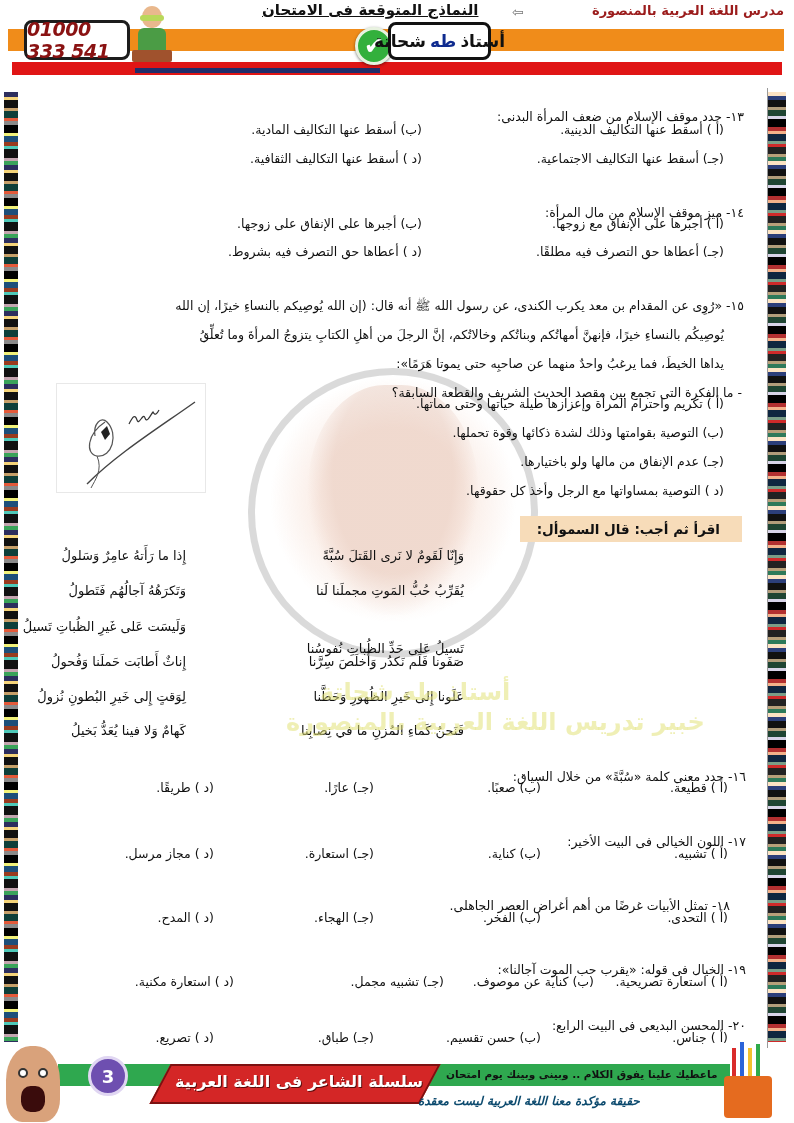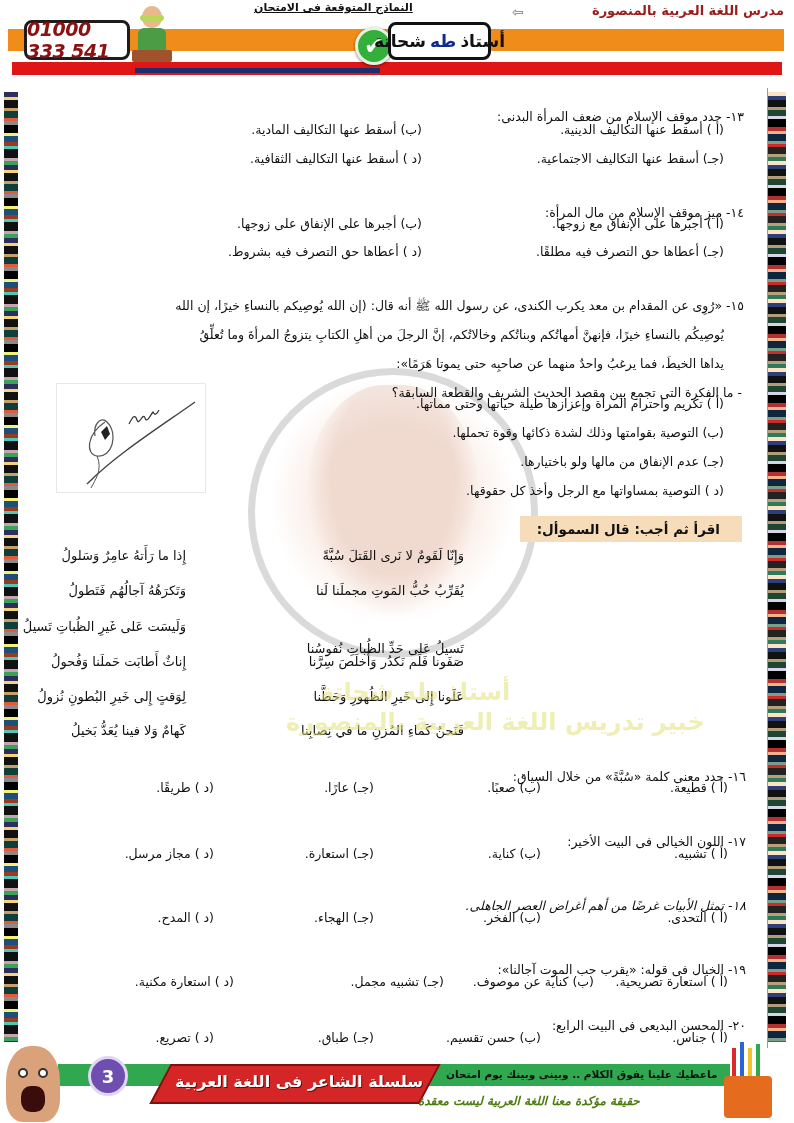--- a/index.html
+++ b/index.html
@@ -2,21 +2,21 @@
 <html><head>
 <meta charset="utf-8">
 <style>
   * { box-sizing: border-box; margin: 0; padding: 0; }
   html, body { width: 794px; height: 1123px; background: #ffffff; overflow: hidden; }
   body { position: relative; font-family: "DejaVu Sans", sans-serif; color: #1a1a1a; }
 
   
   .header { position: absolute; left: 0; top: 0; width: 794px; height: 82px; }
   .hdr-teacher-line { position: absolute; right: 10px; top: 3px; font-size: 13px; font-weight: bold; color: #9b1c1c; direction: rtl; }
-  .hdr-models-line { position: absolute; left: 254px; top: 1px; font-size: 11px; font-weight: bold; color: #111; direction: rtl; text-decoration: underline; }
+  .hdr-models-line { position: absolute; left: 262px; top: 1px; font-size: 15px; font-weight: bold; color: #111; direction: rtl; text-decoration: underline; }
   .hdr-arrow { position: absolute; left: 512px; top: 4px; font-size: 14px; color: #777; }
   .orange-band { position: absolute; left: 8px; top: 29px; width: 776px; height: 22px; background: #f08c1a; }
   .red-band { position: absolute; left: 12px; top: 62px; width: 770px; height: 13px; background: #e01515; }
   .navy-band { position: absolute; left: 135px; top: 68px; width: 245px; height: 5px; background: #1f2e6b; }
   .phone-box { position: absolute; left: 24px; top: 20px; width: 106px; height: 40px; background: #fff; border: 3px solid #1d1d1d; border-radius: 8px; display: flex; align-items: center; justify-content: center; font-size: 19px; font-weight: bold; font-style: italic; color: #8a1212; letter-spacing: -0.5px; }
   .teacher-figure { position: absolute; left: 136px; top: 6px; width: 32px; height: 56px; }
   .teacher-figure .head { position: absolute; left: 6px; top: 0; width: 20px; height: 22px; background: #e9b88d; border-radius: 50% 50% 45% 45%; }
   .teacher-figure .glasses { position: absolute; left: 4px; top: 9px; width: 24px; height: 6px; background: #b9d85a; border-radius: 3px; }
   .teacher-figure .body { position: absolute; left: 2px; top: 22px; width: 28px; height: 24px; background: #4b9c45; border-radius: 6px 6px 0 0; }
   .teacher-figure .desk { position: absolute; left: -4px; top: 44px; width: 40px; height: 12px; background: #a0522d; border-radius: 2px; }
@@ -48,21 +48,21 @@
 
   .verse { position: absolute; font-size: 13px; color: #111; direction: rtl; white-space: nowrap; letter-spacing: 0.3px; }
 
   
   .footer { position: absolute; left: 0; top: 1042px; width: 794px; height: 81px; }
   .ft-green { position: absolute; left: 58px; top: 22px; width: 672px; height: 22px; background: #2fa84f; }
   .ft-num { position: absolute; left: 88px; top: 14px; width: 40px; height: 40px; border-radius: 50%; background: #6e4fb0; border: 3px solid #e0d6f2; color: #fff; font-weight: bold; font-size: 18px; display: flex; align-items: center; justify-content: center; }
   .ft-series { position: absolute; left: 160px; top: 22px; width: 270px; height: 40px; background: #d42626; transform: skewX(-28deg); border: 2px solid #7c1111; }
   .ft-series-text { position: absolute; left: 168px; top: 30px; width: 262px; font-size: 16px; font-weight: bold; color: #fff; direction: rtl; text-align: center; text-shadow: 1px 1px 0 #5a0c0c; white-space: nowrap; }
   .ft-line1 { position: absolute; left: 446px; top: 26px; font-size: 10.5px; font-weight: bold; color: #111; direction: rtl; white-space: nowrap; }
-  .ft-line2 { position: absolute; left: 418px; top: 52px; font-size: 12px; font-weight: bold; font-style: italic; color: #4d7c0f; direction: rtl; white-space: nowrap; }
+  .ft-line2 { position: absolute; left: 418px; top: 52px; font-size: 12px; font-weight: bold; font-style: italic; color: #0c4a6e; direction: rtl; white-space: nowrap; }
   .ft-face { position: absolute; left: 6px; top: 4px; width: 54px; height: 76px; border-radius: 45% 45% 30% 30%; background: #d9a27b; }
   .ft-face .mouth { position: absolute; left: 15px; top: 40px; width: 24px; height: 26px; border-radius: 40%; background: #3a0c0c; }
   .ft-face .eye { position: absolute; top: 22px; width: 10px; height: 10px; border-radius: 50%; background: #fff; border: 2px solid #333; }
   .ft-books { position: absolute; left: 724px; top: 10px; width: 52px; height: 66px; }
   .ft-books .book { position: absolute; left: 0; top: 24px; width: 48px; height: 42px; background: #e56b1f; border-radius: 4px; }
   .ft-books .pencil { position: absolute; bottom: 40px; width: 4px; height: 30px; }
 </style>
 </head>
 <body>
 
@@ -158,21 +158,21 @@
 <div class="opt" style="top:780px; right:253px; direction:rtl;">(ب) صعبًا.</div>
 <div class="opt" style="top:780px; right:420px; direction:rtl;">(جـ) عارًا.</div>
 <div class="opt" style="top:780px; right:580px; direction:rtl;">(د ) طريقًا.</div>
 
 <div class="q-title" style="position:absolute; top:817px; right:48px; direction:rtl;">١٧- اللون الخيالى فى البيت الأخير:</div>
 <div class="opt" style="top:846px; right:66px; direction:rtl;">(أ ) تشبيه.</div>
 <div class="opt" style="top:846px; right:253px; direction:rtl;">(ب) كناية.</div>
 <div class="opt" style="top:846px; right:420px; direction:rtl;">(جـ) استعارة.</div>
 <div class="opt" style="top:846px; right:580px; direction:rtl;">(د ) مجاز مرسل.</div>
 
-<div class="q-title" style="position:absolute; top:881px; right:48px; direction:rtl;font-style:italic;">١٨- تمثل الأبيات غرضًا من أهم أغراض العصر الجاهلى.</div>
+<div class="q-title" style="position:absolute; top:881px; right:64px; direction:rtl;">١٨- تمثل الأبيات غرضًا من أهم أغراض العصر الجاهلى.</div>
 <div class="opt" style="top:910px; right:66px; direction:rtl;">(أ ) التحدى.</div>
 <div class="opt" style="top:910px; right:253px; direction:rtl;">(ب) الفخر.</div>
 <div class="opt" style="top:910px; right:420px; direction:rtl;">(جـ) الهجاء.</div>
 <div class="opt" style="top:910px; right:580px; direction:rtl;">(د ) المدح.</div>
 
 <div class="q-title" style="position:absolute; top:945px; right:48px; direction:rtl;">١٩- الخيال فى قوله: «يقرب حب الموت آجالنا»:</div>
 <div class="opt" style="top:974px; right:66px; direction:rtl;">(أ ) استعارة تصريحية.</div>
 <div class="opt" style="top:974px; right:200px; direction:rtl;">(ب) كناية عن موصوف.</div>
 <div class="opt" style="top:974px; right:350px; direction:rtl;">(جـ) تشبيه مجمل.</div>
 <div class="opt" style="top:974px; right:560px; direction:rtl;">(د ) استعارة مكنية.</div>

